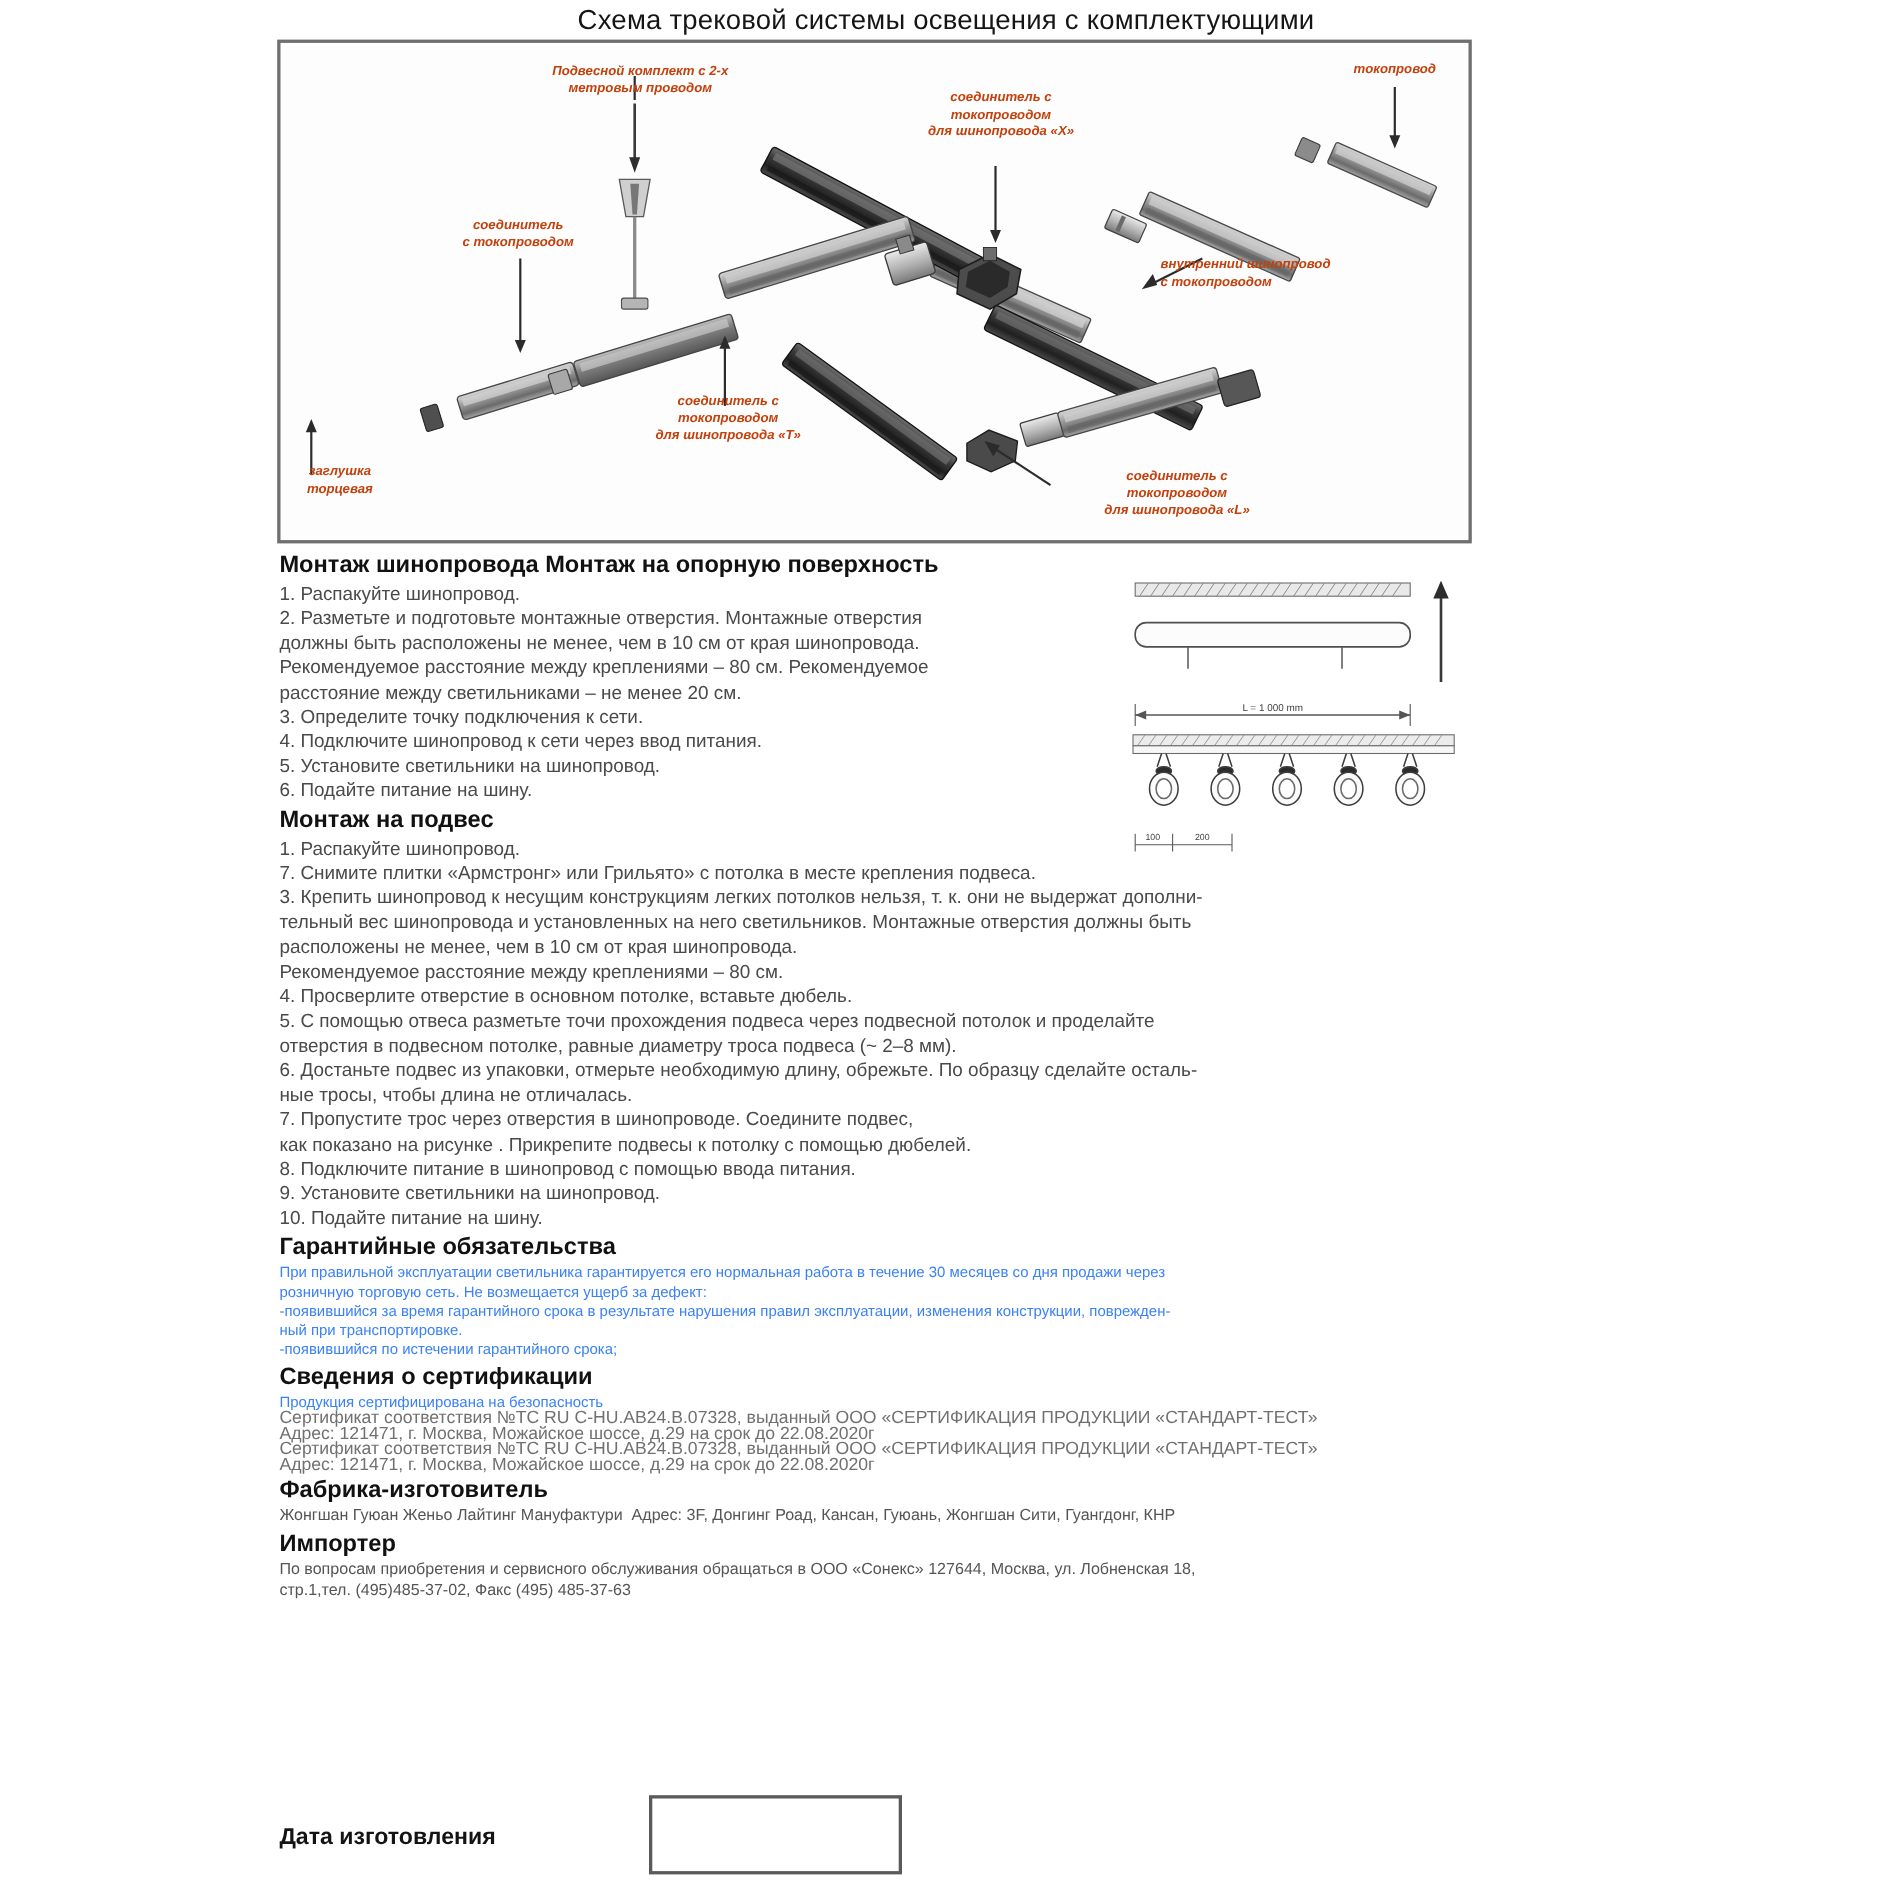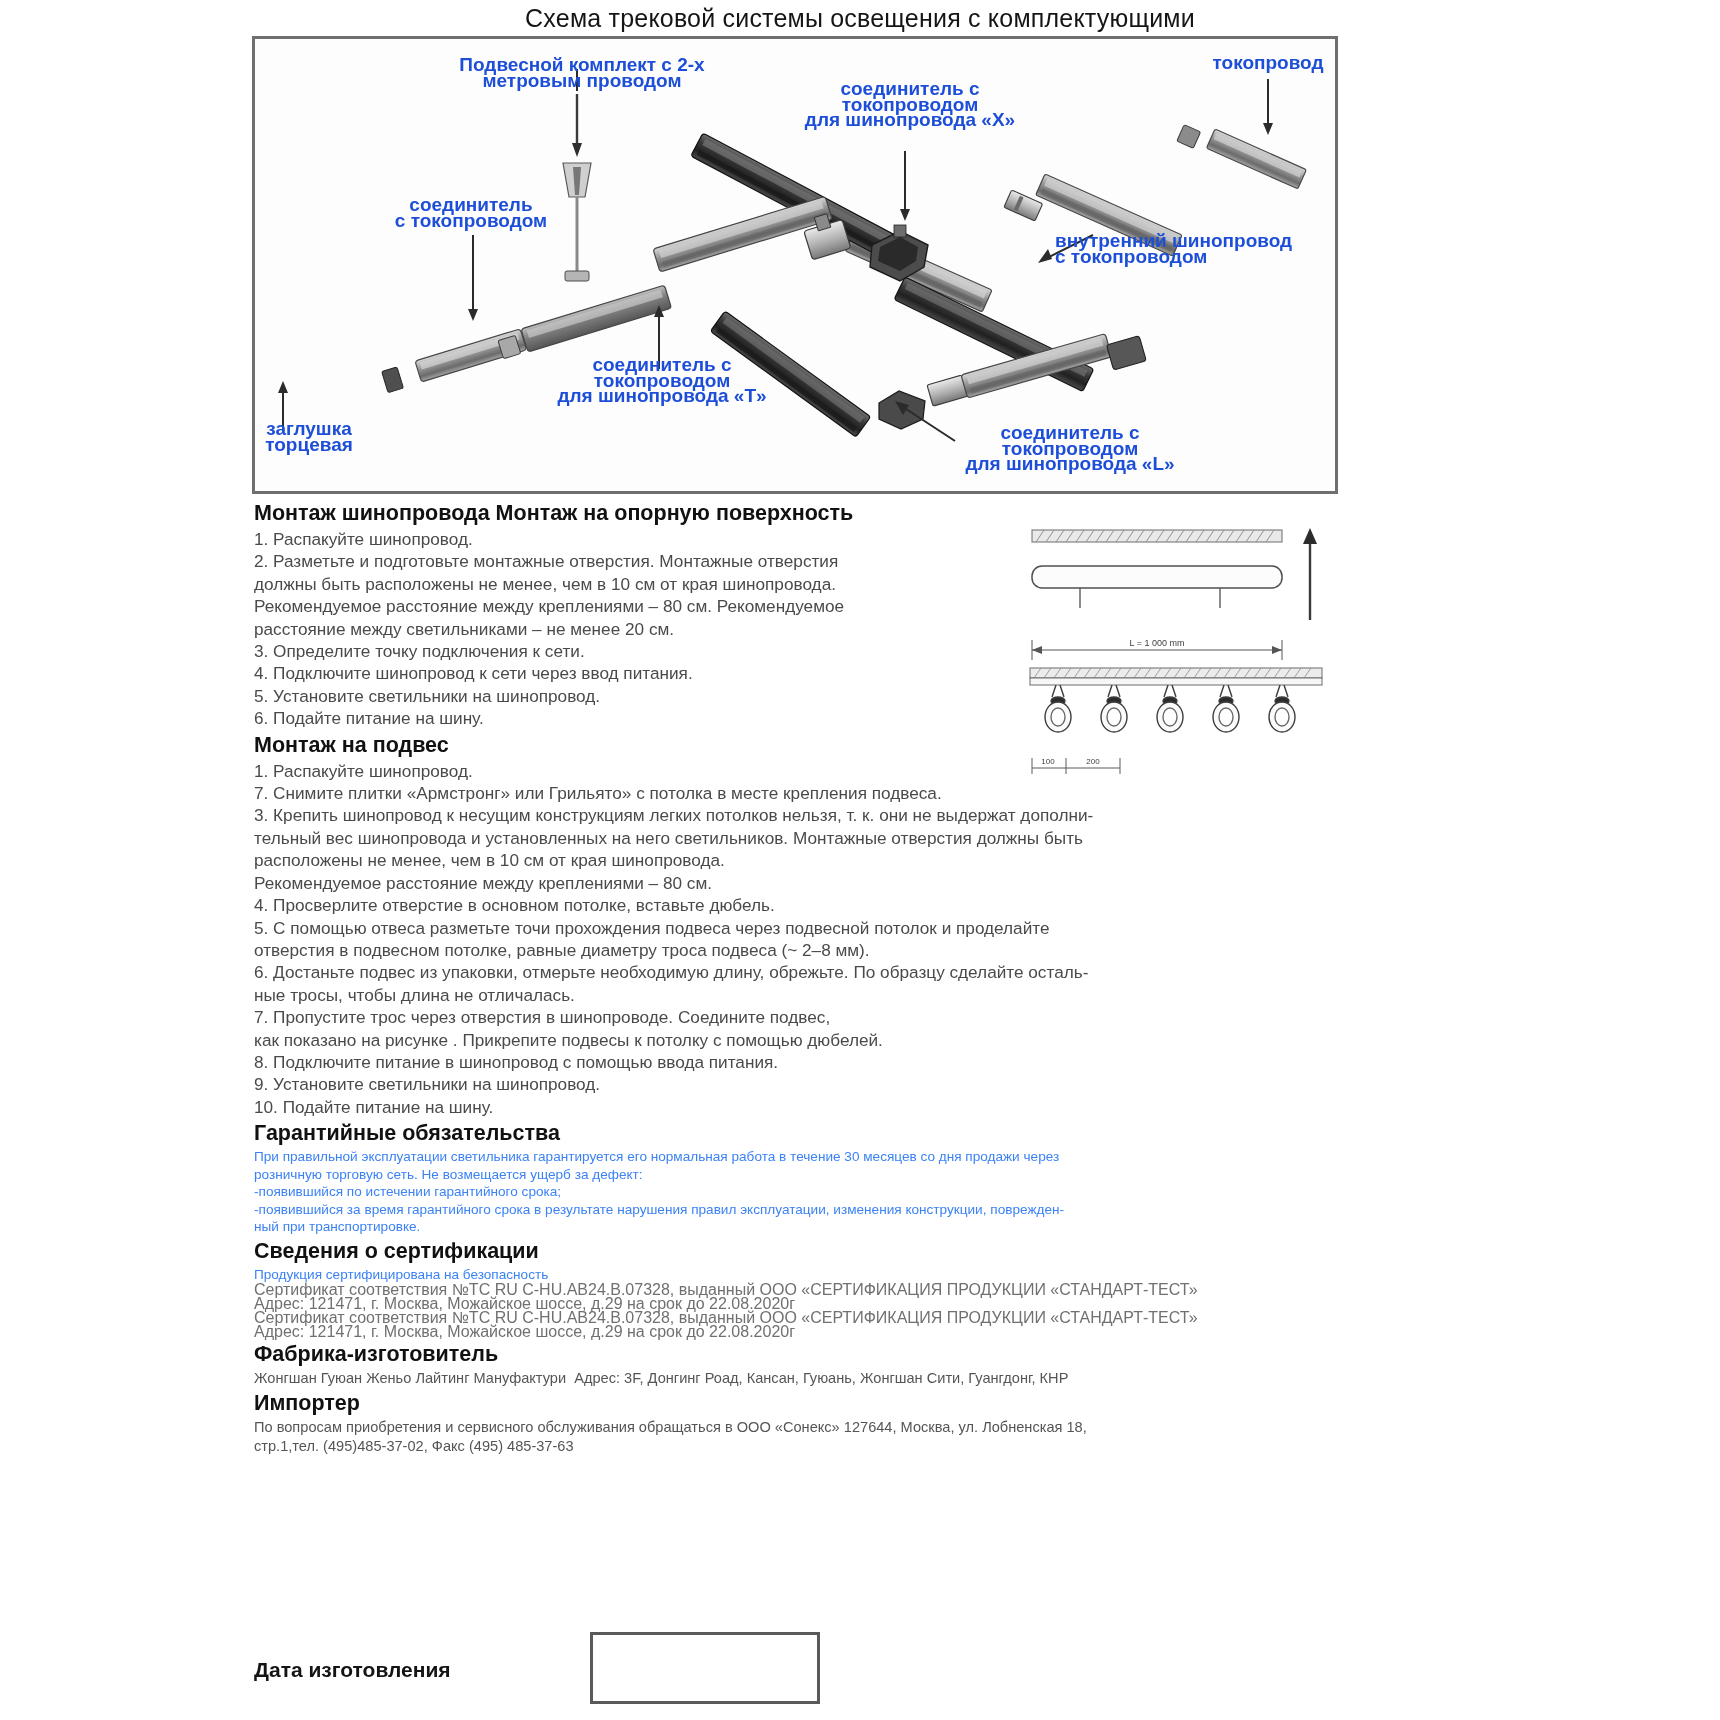--- a/index.html
+++ b/index.html
@@ -47,26 +47,27 @@
     overflow: hidden;
   }
   .diagram-canvas {
     position: absolute;
     inset: 0;
   }
   .diagram-canvas svg { display: block; }
 
   .dlabel {
     position: absolute;
-    font-size: 19px;
+    font-size: 12px;
     font-weight: bold;
     line-height: 15.5px;
-    color: #1d4ed8;
+    color: #c2410c;
     text-align: center;
     white-space: pre-line;
+    font-style: italic;
   }
 
   
   .body-col {
     position: absolute;
     left: 254px;
     top: 500px;
     width: 1078px;
   }
   .h-sec {
@@ -486,23 +487,23 @@
 как показано на рисунке . Прикрепите подвесы к потолку с помощью дюбелей.</p>
       <p class="p-line">8. Подключите питание в шинопровод с помощью ввода питания.</p>
       <p class="p-line">9. Установите светильники на шинопровод.</p>
       <p class="p-line">10. Подайте питание на шину.</p>
     </div>
 
     <div class="blk">
       <div class="h-sec small-gap">Гарантийные обязательства</div>
       <p class="p-tight">При правильной эксплуатации светильника гарантируется его нормальная работа в течение 30 месяцев со дня продажи через
 розничную торговую сеть. Не возмещается ущерб за дефект:</p>
-      <p class="p-tight">-появившийся по истечении гарантийного срока;</p>
       <p class="p-tight">-появившийся за время гарантийного срока в результате нарушения правил эксплуатации, изменения конструкции, поврежден-
 ный при транспортировке.</p>
+      <p class="p-tight">-появившийся по истечении гарантийного срока;</p>
     </div>
 
     <div class="blk">
       <div class="h-sec small-gap">Сведения о сертификации</div>
       <p class="p-tight">Продукция сертифицирована на безопасность</p>
       <p class="p-fine">Сертификат соответствия №ТС RU С-НU.АВ24.В.07328, выданный ООО «СЕРТИФИКАЦИЯ ПРОДУКЦИИ «СТАНДАРТ-ТЕСТ»</p>
       <p class="p-fine">Адрес: 121471, г. Москва, Можайское шоссе, д.29 на срок до 22.08.2020г</p>
       <p class="p-fine">Сертификат соответствия №ТС RU С-НU.АВ24.В.07328, выданный ООО «СЕРТИФИКАЦИЯ ПРОДУКЦИИ «СТАНДАРТ-ТЕСТ»</p>
       <p class="p-fine">Адрес: 121471, г. Москва, Можайское шоссе, д.29 на срок до 22.08.2020г</p>
     </div>

